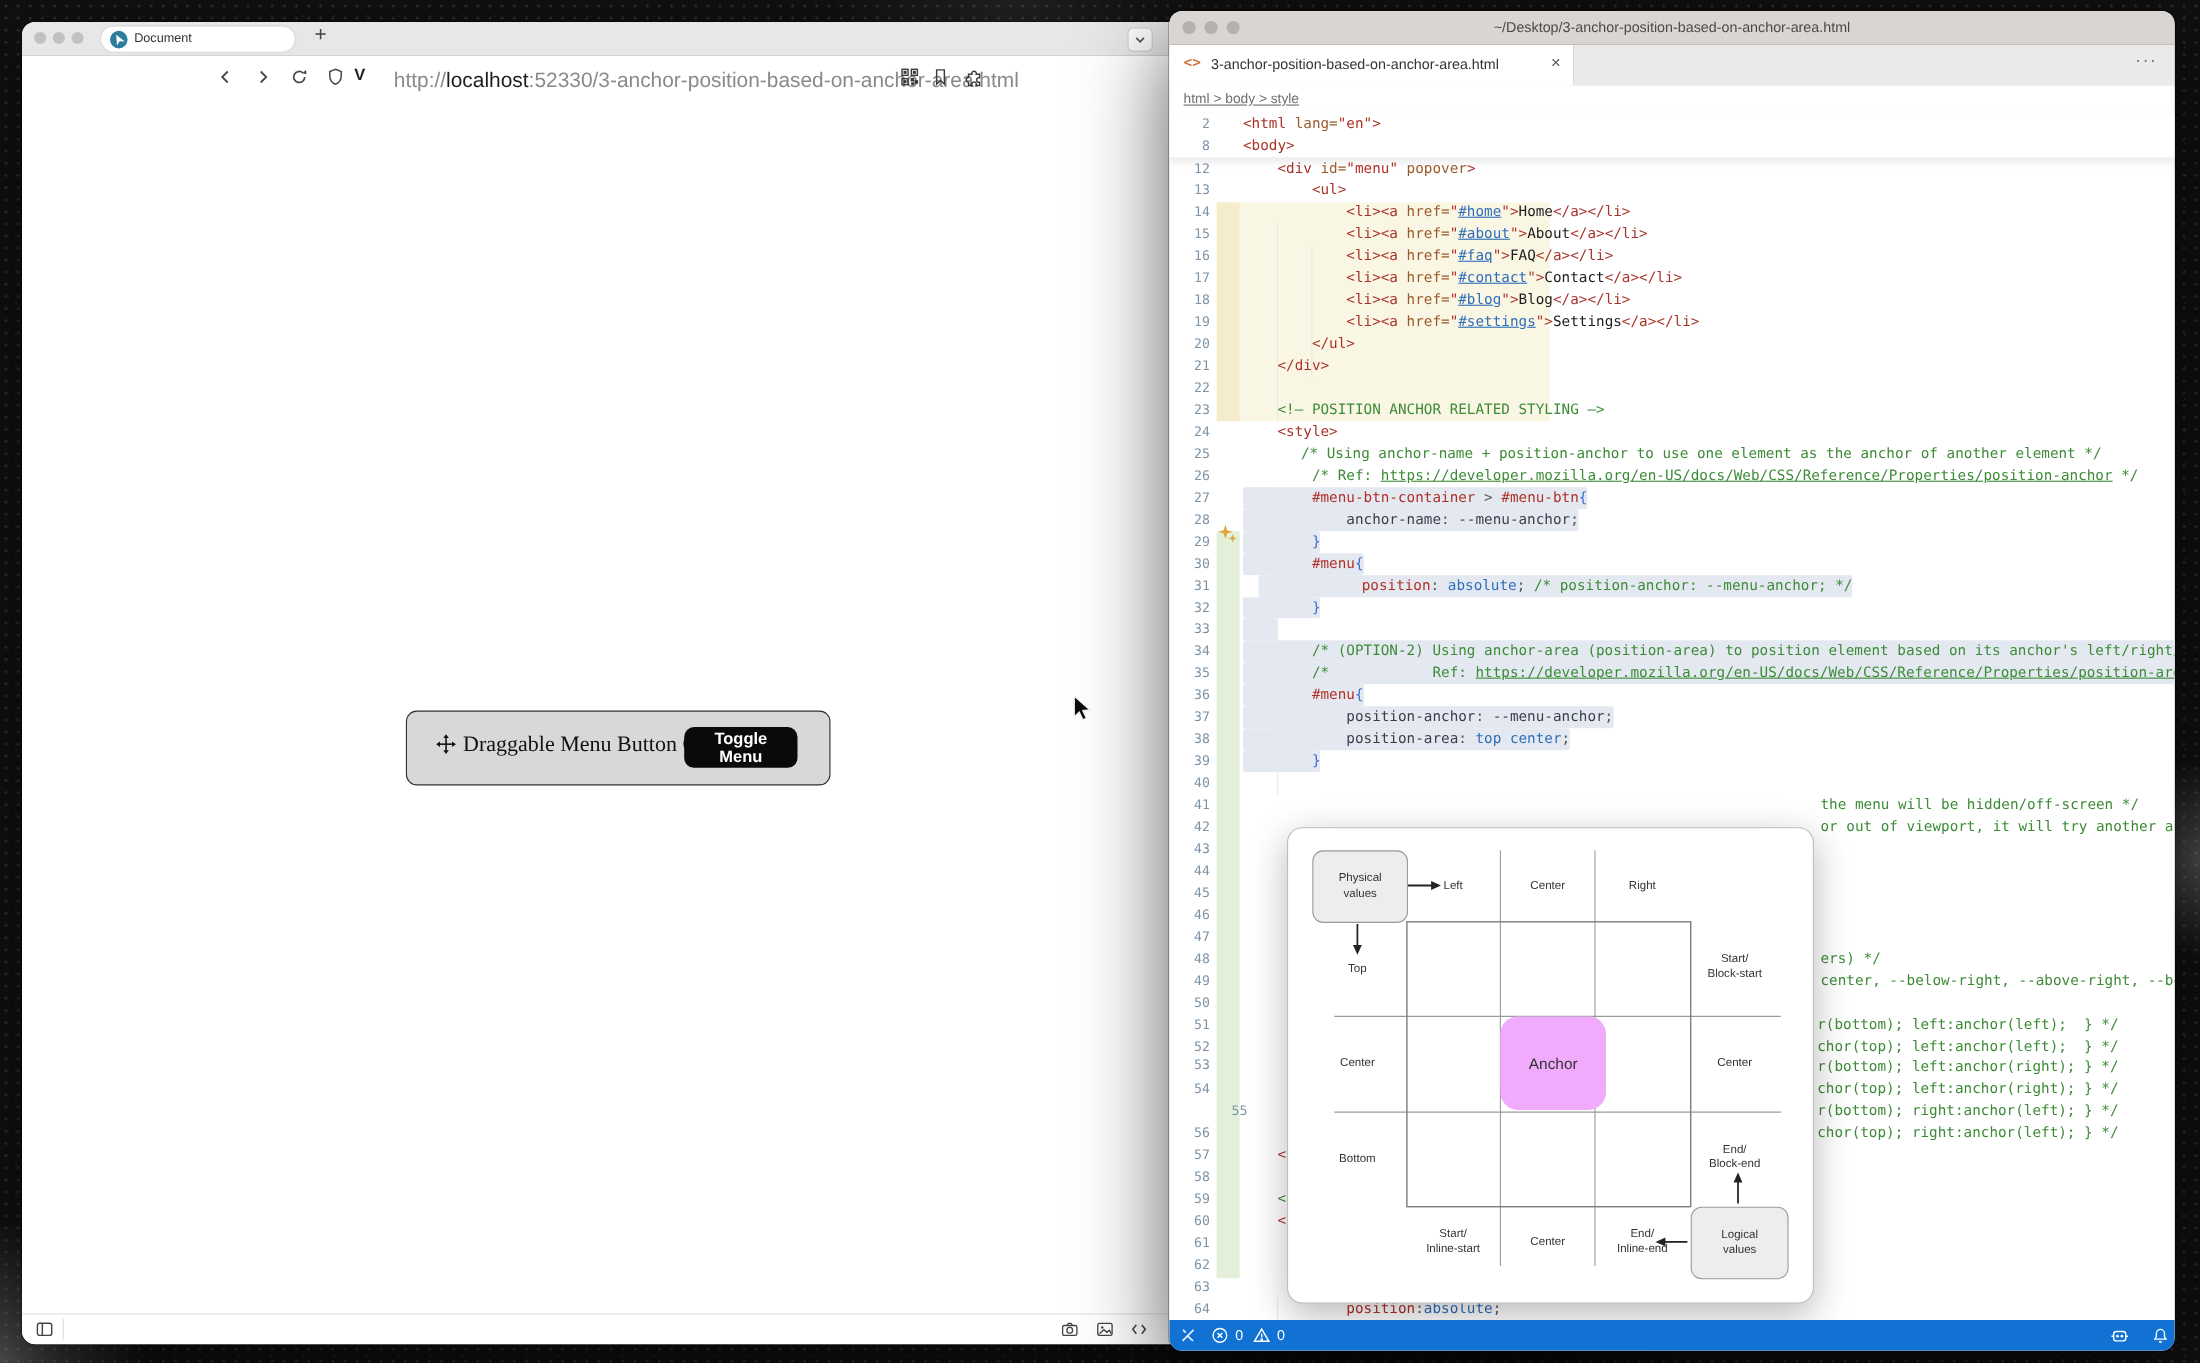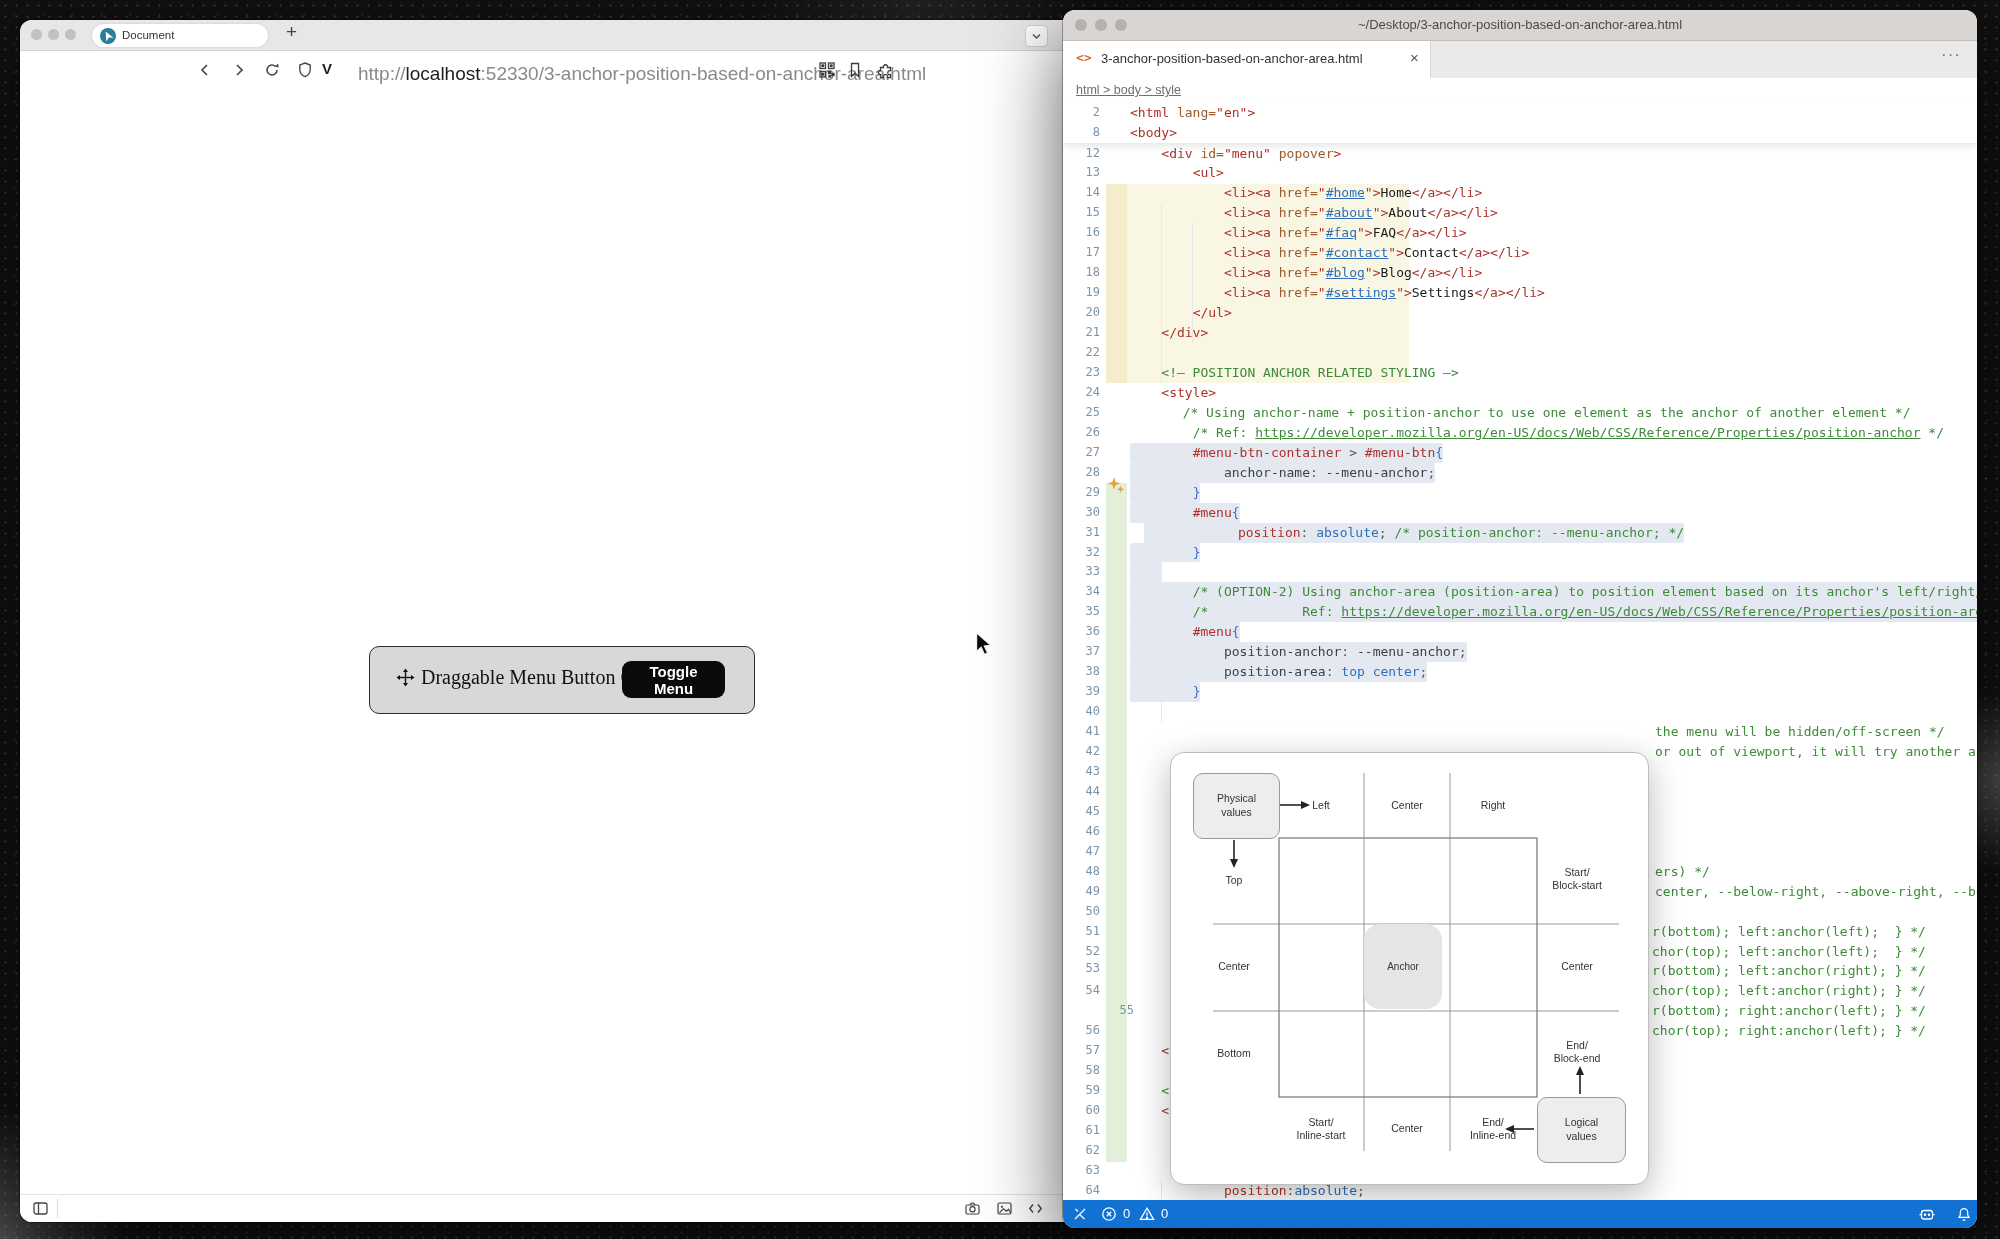--- a/index.html
+++ b/index.html
@@ -65,21 +65,21 @@
   #code-lines{position:absolute;left:0;top:-40px;right:0;bottom:0;}
   .code-scroll{position:absolute;left:0;top:40px;right:0;bottom:0;overflow:hidden;}
   
   #sparkle{position:absolute;left:44px;top:334px;z-index:3;}
   
   #diagram-popup{position:absolute;left:107px;top:609px;width:477px;height:431px;background:#fff;border:1px solid #bdbdbd;border-radius:14px;
      box-shadow:0 10px 34px rgba(0,0,0,.28);z-index:5;}
   .dlabel{position:absolute;transform:translate(-50%,-50%);font-size:10.5px;color:#333;text-align:center;white-space:pre-line;line-height:1.25;}
   .dbox{position:absolute;background:#ededed;border:1px solid #9a9a9a;border-radius:10px;display:flex;align-items:center;justify-content:center;
      font-size:10.5px;color:#333;text-align:center;white-space:pre-line;line-height:1.3;}
-  #anchor-box{position:absolute;left:193px;top:171px;width:78px;height:85px;background:#e5e5e5;border-radius:16px;display:flex;align-items:center;justify-content:center;font-size:10px;color:#333;}
+  #anchor-box{position:absolute;left:193px;top:171px;width:96px;height:85px;background:#f0abfc;border-radius:16px;display:flex;align-items:center;justify-content:center;font-size:14px;color:#333;}
   
   .e-statusbar{position:absolute;left:0;bottom:0;right:0;height:28px;background:#1172d4;color:#fff;}
   .e-statusbar .ic{position:absolute;top:6px;width:16px;height:16px;}
   .sb-count{position:absolute;top:6px;font-size:13px;color:#fff;}
   
   #cursor{position:absolute;left:973px;top:632px;z-index:40;}
 </style>
 </head>
 <body>
 

